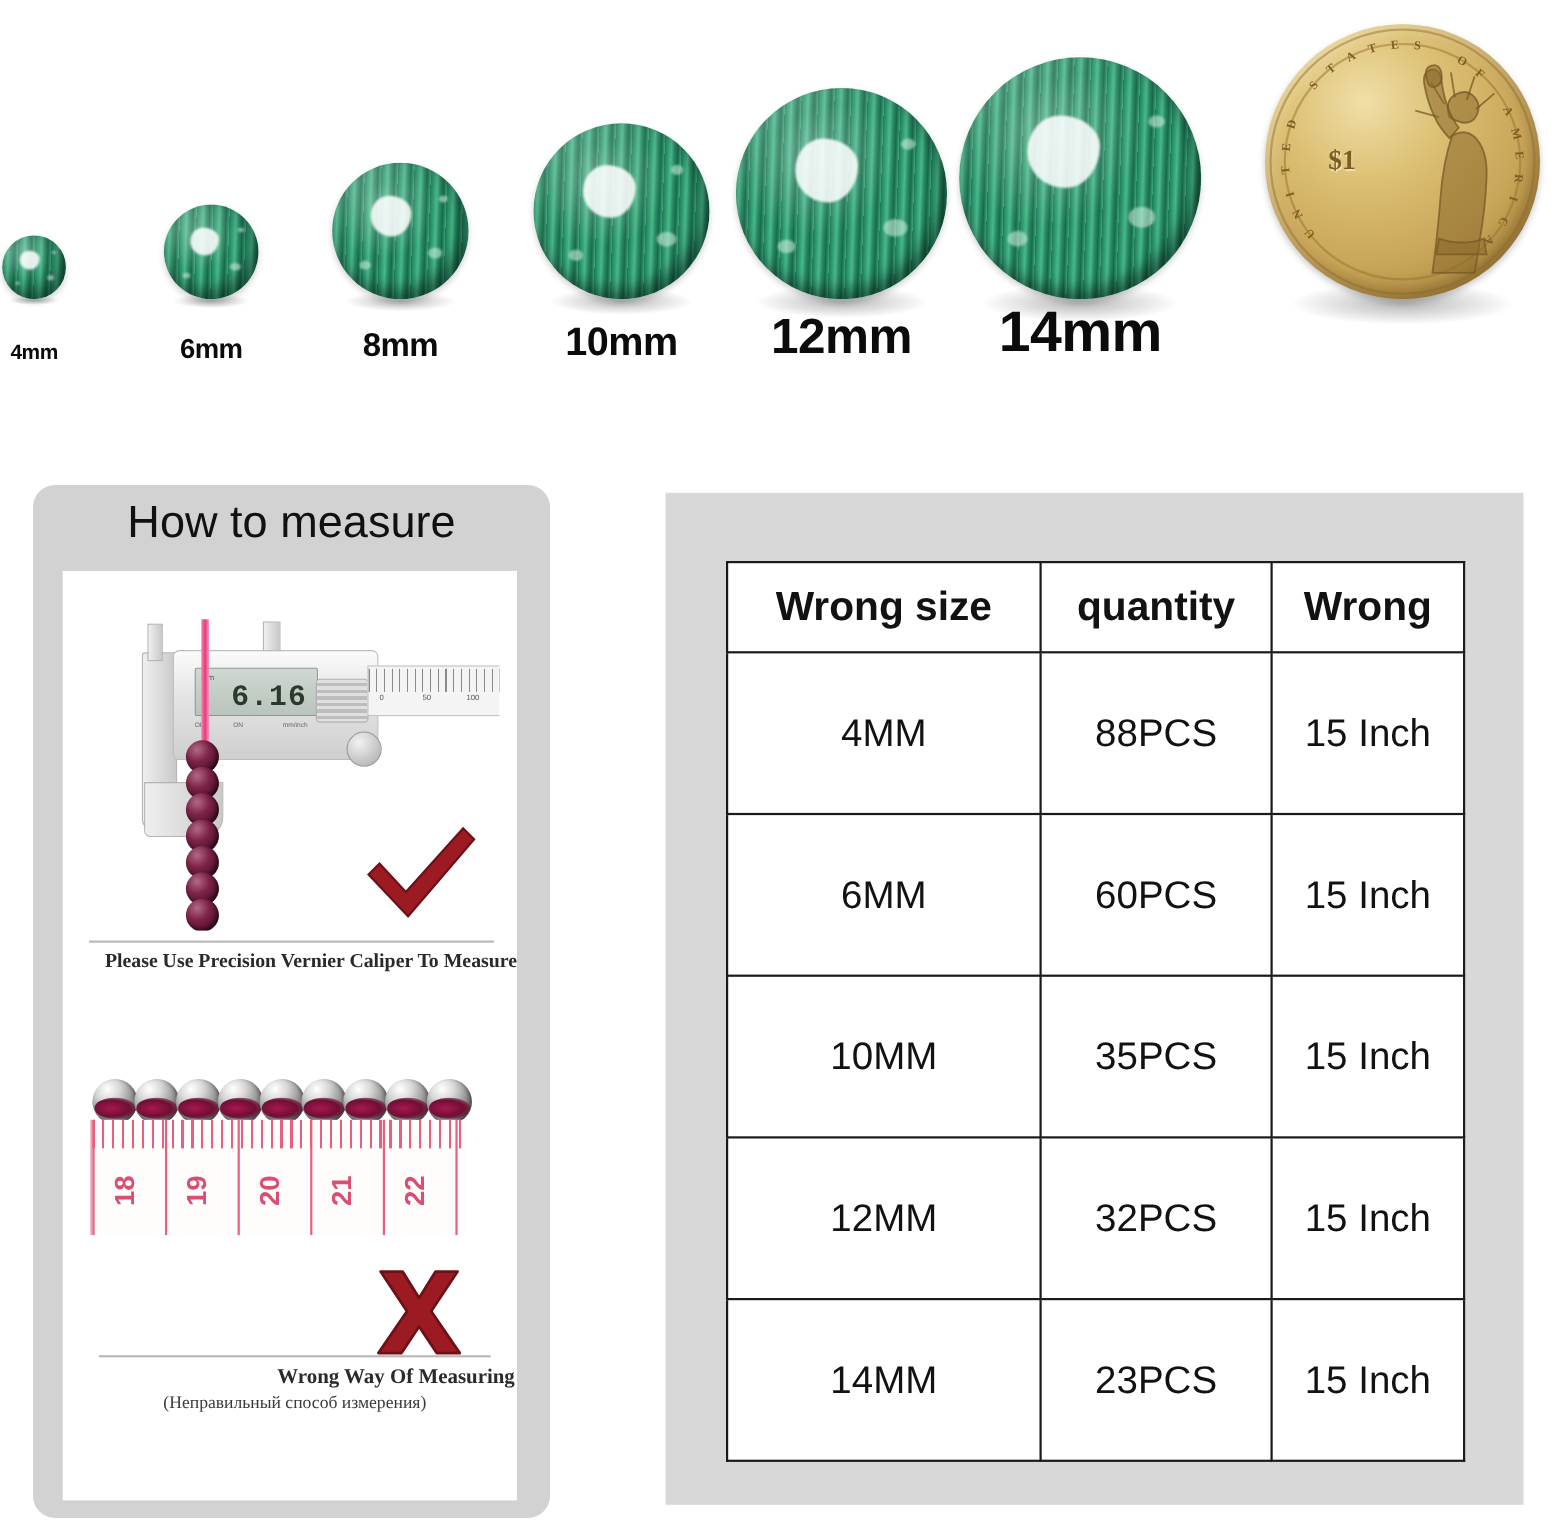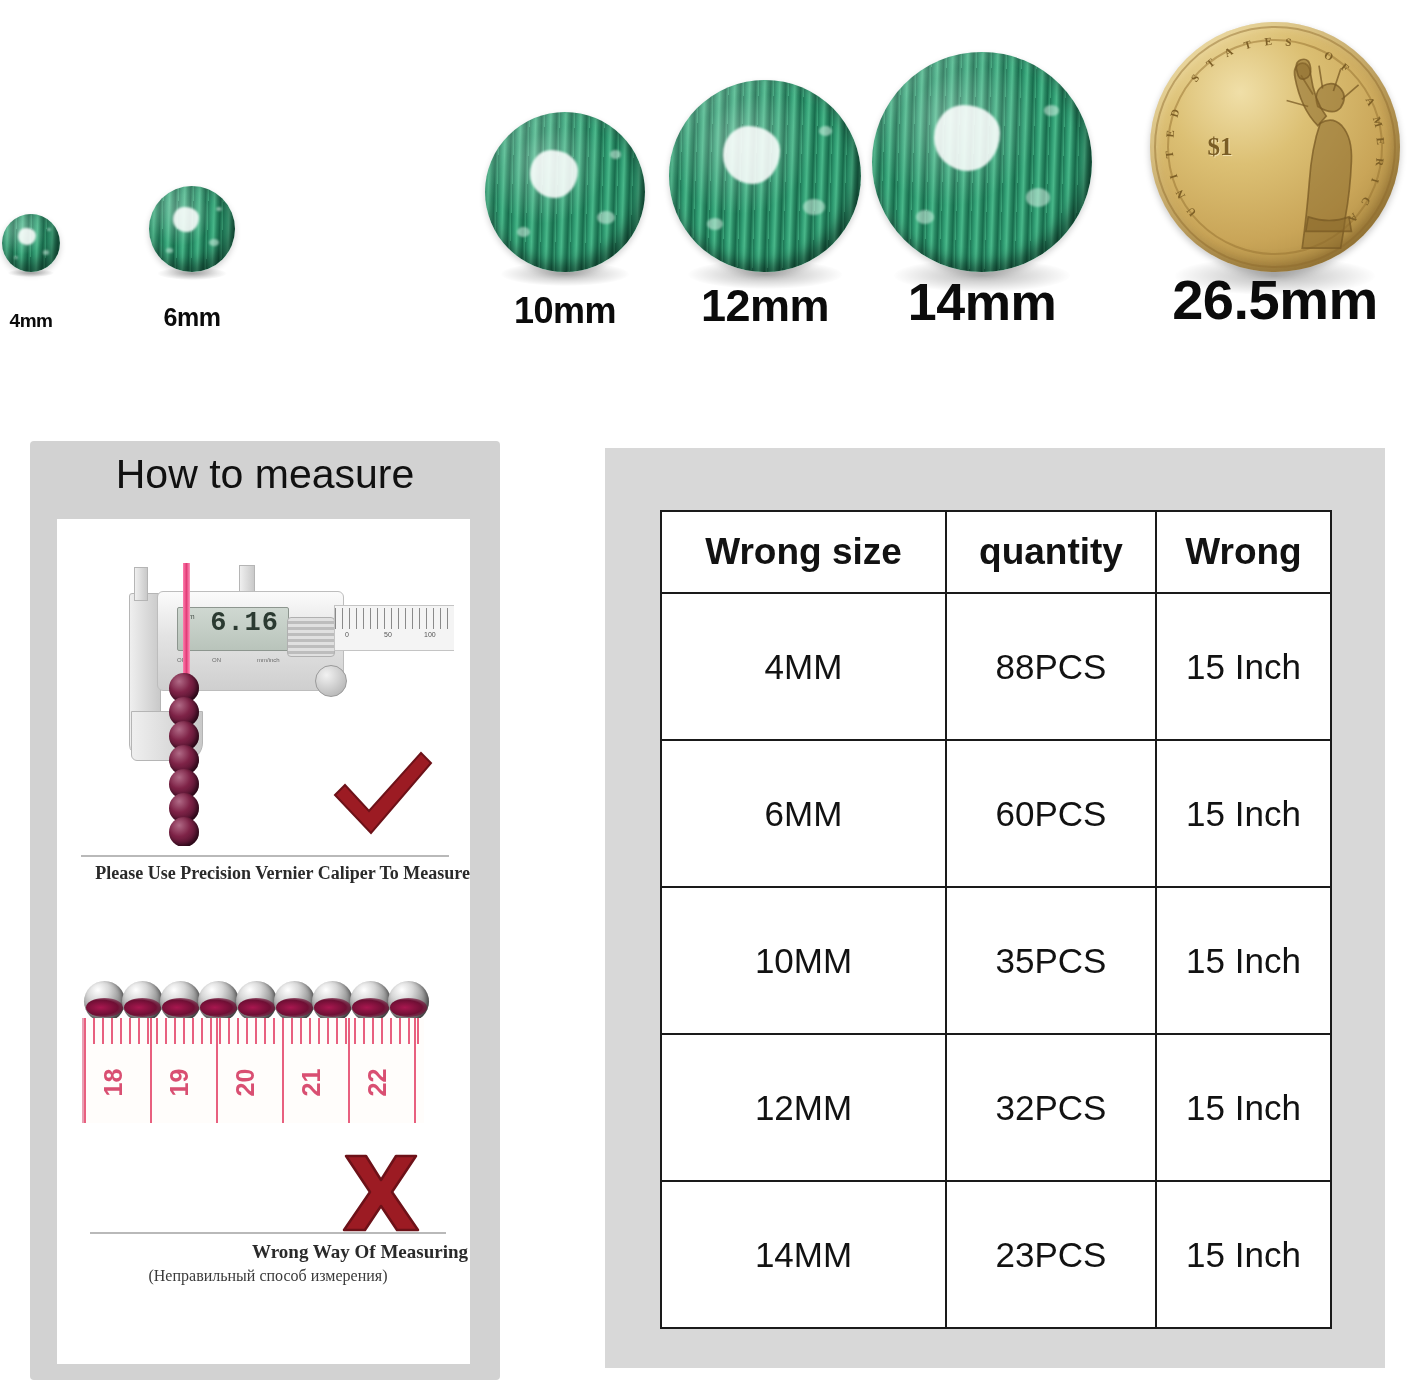--- a/index.html
+++ b/index.html
@@ -85,21 +85,21 @@
     font-size:25px;color:#7a5d25;
     text-shadow:1px 1px 0 rgba(255,245,210,0.6);
   }
   .liberty{
     position:absolute;left:46%;top:14%;width:48%;height:78%;
   }
 
   
   #measure-panel{
     position:absolute;left:30px;top:441px;width:470px;height:939px;
-    background:#d2d2d2;border-radius:4px;
+    background:#d2d2d2;border-radius:20px;
   }
   #measure-title{
     position:absolute;left:0;top:10px;width:470px;text-align:center;
     font-size:41px;color:#111;font-weight:normal;
     font-family:"Liberation Sans",sans-serif;
   }
   .photo-card{
     position:absolute;background:#ffffff;
   }
   #photo-card-right{left:27px;top:78px;width:413px;height:845px;}
@@ -119,21 +119,21 @@
 
   
   .cal-wrap{position:absolute;overflow:hidden;}
   .cal-body{
     position:absolute;background:linear-gradient(180deg,#fbfbfb 0%,#e3e3e3 45%,#cfcfcf 100%);
     border:1px solid #bdbdbd;
   }
   .cal-lcd{
     position:absolute;background:linear-gradient(180deg,#cfd8d1 0%,#b9c4bb 100%);
     border:1px solid #8d968f;border-radius:2px;
-    display:flex;align-items:flex-start;justify-content:flex-end;
+    display:flex;align-items:flex-end;justify-content:flex-end;
   }
   .cal-lcd-val{
     font-family:"Liberation Mono",monospace;font-weight:bold;
     color:#2b3a31;padding-right:9px;letter-spacing:1px;
   }
   .cal-lcd-unit{
     position:absolute;left:5px;top:5px;font-size:7px;color:#465049;
     font-family:"Liberation Sans",sans-serif;
   }
   .cal-btn{
@@ -230,20 +230,29 @@
       <div class="bead-label" style="font-size: 19px;">4mm</div>
     </div>
     <div class="bead-item" style="left: 62px; width: 260px; height: 350px;">
       <div class="bead-shadow" style="width: 68.8px; height: 12.9px; top: 266.84px;"></div>
       <div class="bead-sphere" style="width: 86px; height: 86px; top: 186px;">
         <div class="fleck" style="left: 70%; top: 62%; width: 9.46px; height: 7.095px;"></div>
         <div class="fleck" style="left: 20%; top: 72%; width: 6.88px; height: 5.16px;"></div>
         <div class="fleck" style="left: 78%; top: 24%; width: 6.02px; height: 4.515px;"></div>
       </div>
       <div class="bead-label" style="font-size: 25px;">6mm</div>
+    </div>
+    <div class="bead-item" style="left: 234px; width: 260px; height: 350px;">
+      <div class="bead-shadow" style="width: 99.2px; height: 18.6px; top: 264.56px;"></div>
+      <div class="bead-sphere" style="width: 124px; height: 124px; top: 148px;">
+        <div class="fleck" style="left: 70%; top: 62%; width: 13.64px; height: 10.23px;"></div>
+        <div class="fleck" style="left: 20%; top: 72%; width: 9.92px; height: 7.44px;"></div>
+        <div class="fleck" style="left: 78%; top: 24%; width: 8.68px; height: 6.51px;"></div>
+      </div>
+      <div class="bead-label" style="font-size: 30px;">8mm</div>
     </div>
     <div class="bead-item" style="left: 435px; width: 260px; height: 350px;">
       <div class="bead-shadow" style="width: 128px; height: 24px; top: 262.4px;"></div>
       <div class="bead-sphere" style="width: 160px; height: 160px; top: 112px;">
         <div class="fleck" style="left: 70%; top: 62%; width: 17.6px; height: 13.2px;"></div>
         <div class="fleck" style="left: 20%; top: 72%; width: 12.8px; height: 9.6px;"></div>
         <div class="fleck" style="left: 78%; top: 24%; width: 11.2px; height: 8.4px;"></div>
       </div>
       <div class="bead-label" style="font-size: 36px;">10mm</div>
     </div>
@@ -301,21 +310,20 @@
           <g fill="rgba(139,106,44,0.55)" stroke="rgba(120,90,36,0.75)" stroke-width="1.4">
             <path d="M44 40 q-4 -12 4 -17 q9 -5 15 2 q6 7 0 16 q-6 7 -19 -1 Z"></path>
             <path d="M40 30 l-10 -16 M48 25 l-3 -19 M57 27 l6 -18 M64 34 l14 -12 M36 40 l-18 -5"></path>
             <path d="M46 54 q10 -6 18 2 q9 10 8 30 q-1 24 -5 46 q-2 16 -4 26 l-32 0 q4 -30 6 -56 q2 -28 9 -48 Z"></path>
             <path d="M44 56 q-14 -14 -19 -40 q-2 -10 5 -12 q7 -1 8 9 q3 22 13 35 Z"></path>
             <path d="M27 12 q-3 -9 3 -11 q7 -2 8 7 q1 7 -5 9 q-5 1 -6 -5 Z"></path>
             <path d="M36 132 q18 6 34 0 l2 12 l-38 0 Z"></path>
           </g>
         </svg>
       </div>
-      <div class="bead-label" style="font-size: 56px;">26.5mm</div>
     </div>
   </div>
 
 <div id="measure-panel">
   <div id="measure-title">How to measure</div>
 
   <div class="photo-card" id="photo-card-right">
     <div class="cal-wrap" id="caliper-illustration" style="left:22px;top:42px;width:375px;height:285px;">
 
       <div class="cal-jaw" style="left:50px;top:32px;width:30px;height:160px;border-radius:3px 3px 10px 10px;"></div>

